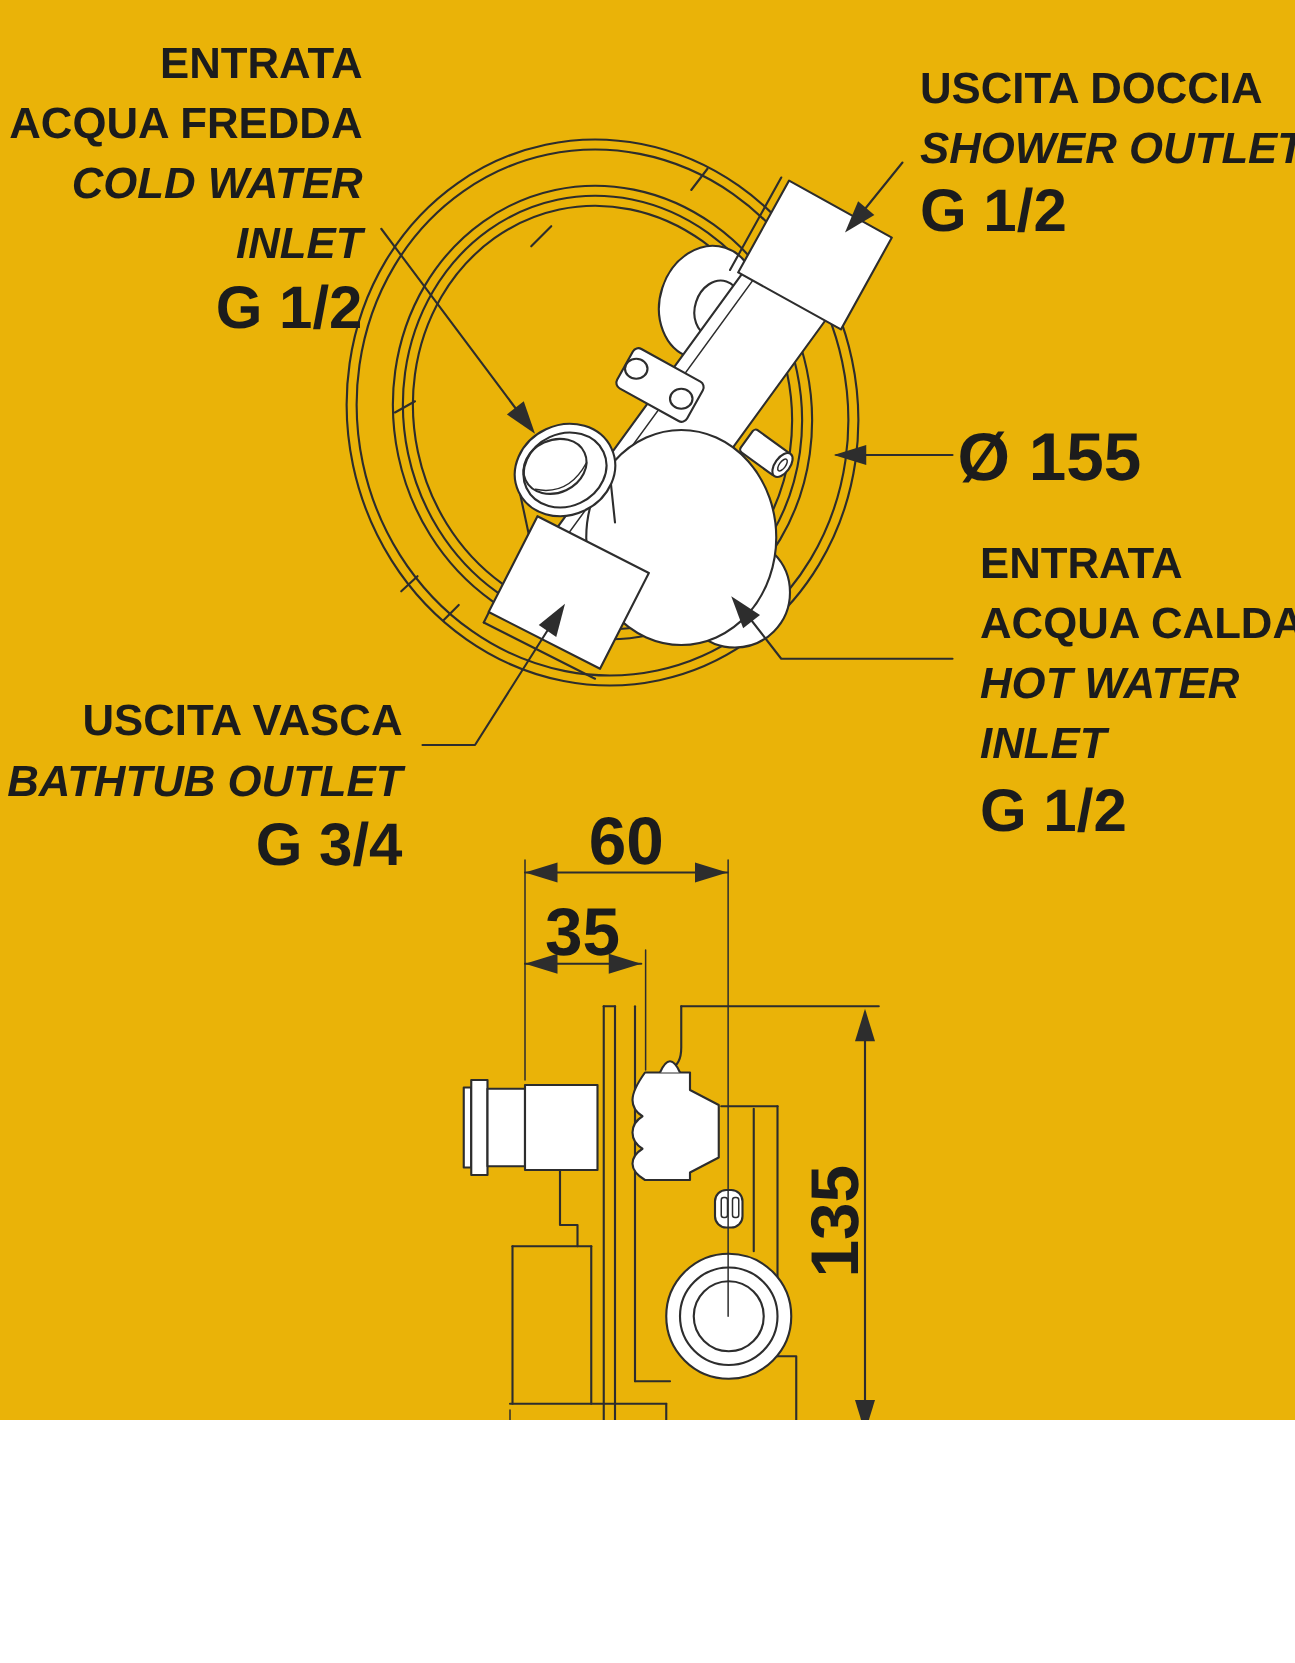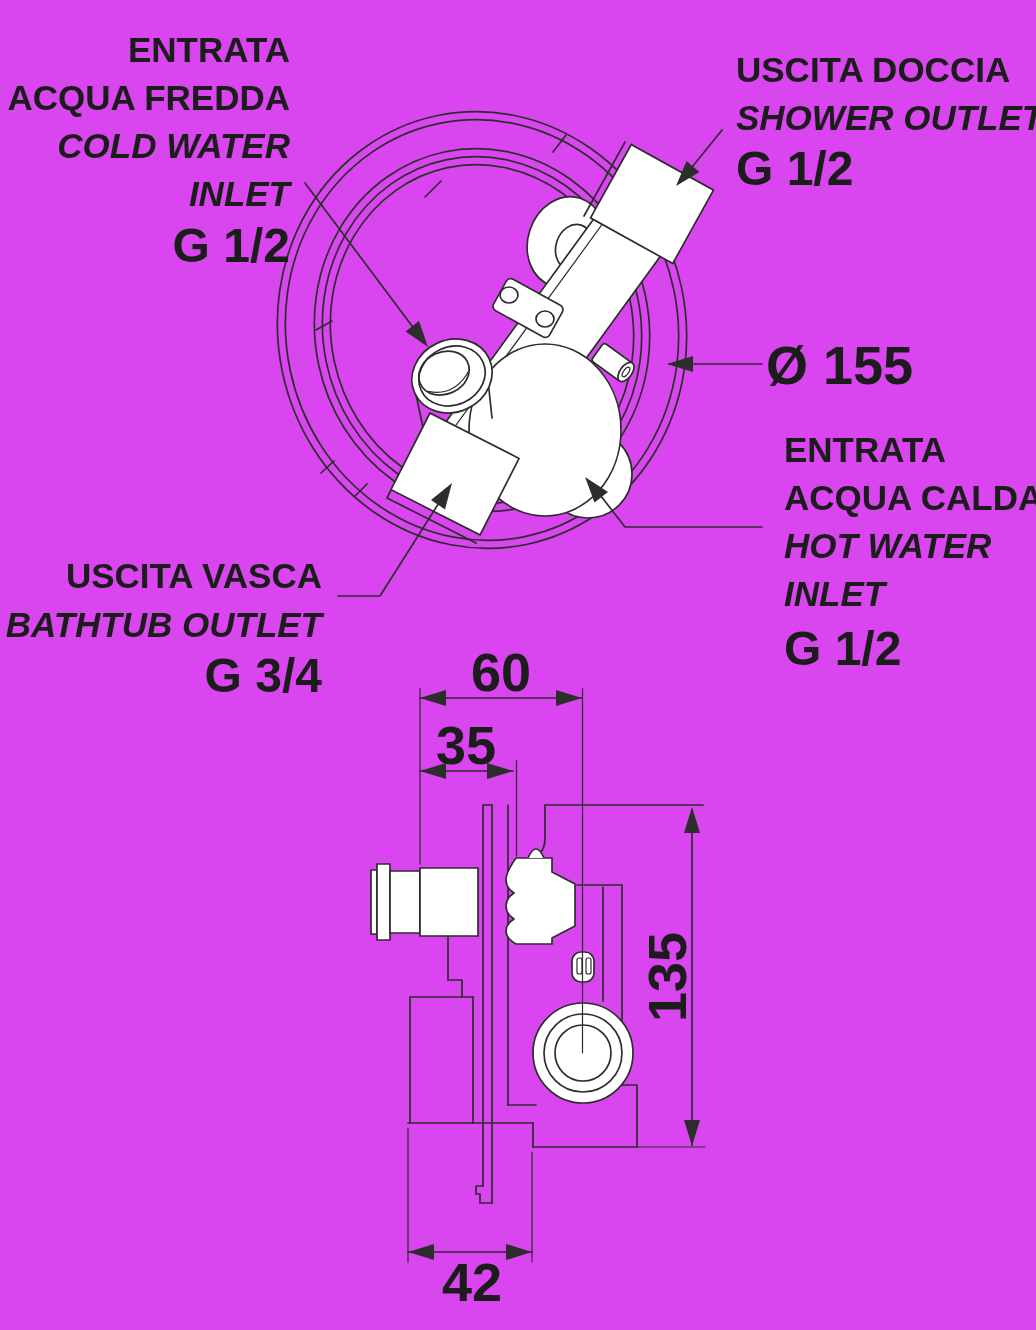--- a/index.html
+++ b/index.html
@@ -1,16 +1,16 @@
 <!DOCTYPE html>
 <html><head>
 <meta charset="utf-8">
 <style>
   html,body{margin:0;padding:0;background:#ffffff;}
-  .stage{position:relative;width:1036px;height:1330px;background:#d946ef;overflow:hidden;}
+  .stage{position:relative;width:1036px;height:1136px;background:#eab308;overflow:hidden;}
   svg{display:block;}
   
   .ln{fill:none;stroke:#2d2d2d;stroke-width:1.7;stroke-linecap:round;stroke-linejoin:round;}
   .wf{fill:#ffffff;stroke:#2d2d2d;stroke-width:1.7;stroke-linejoin:round;}
   .thin{fill:none;stroke:#2d2d2d;stroke-width:1.2;stroke-linecap:round;}
   .arrow{fill:#2d2d2d;stroke:none;}
   
   text{fill:#1c1c1c;font-family:"Liberation Sans", sans-serif;}
   .lbl{font-size:35px;font-weight:600;}
   .lbl-i{font-size:35px;font-weight:600;font-style:italic;}

